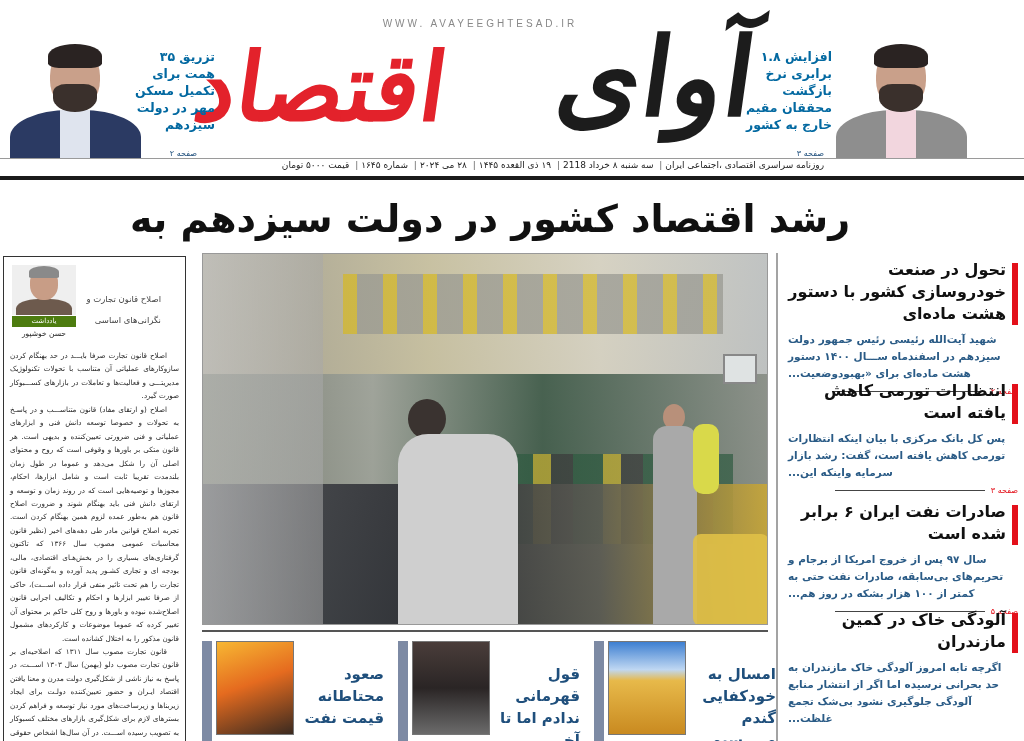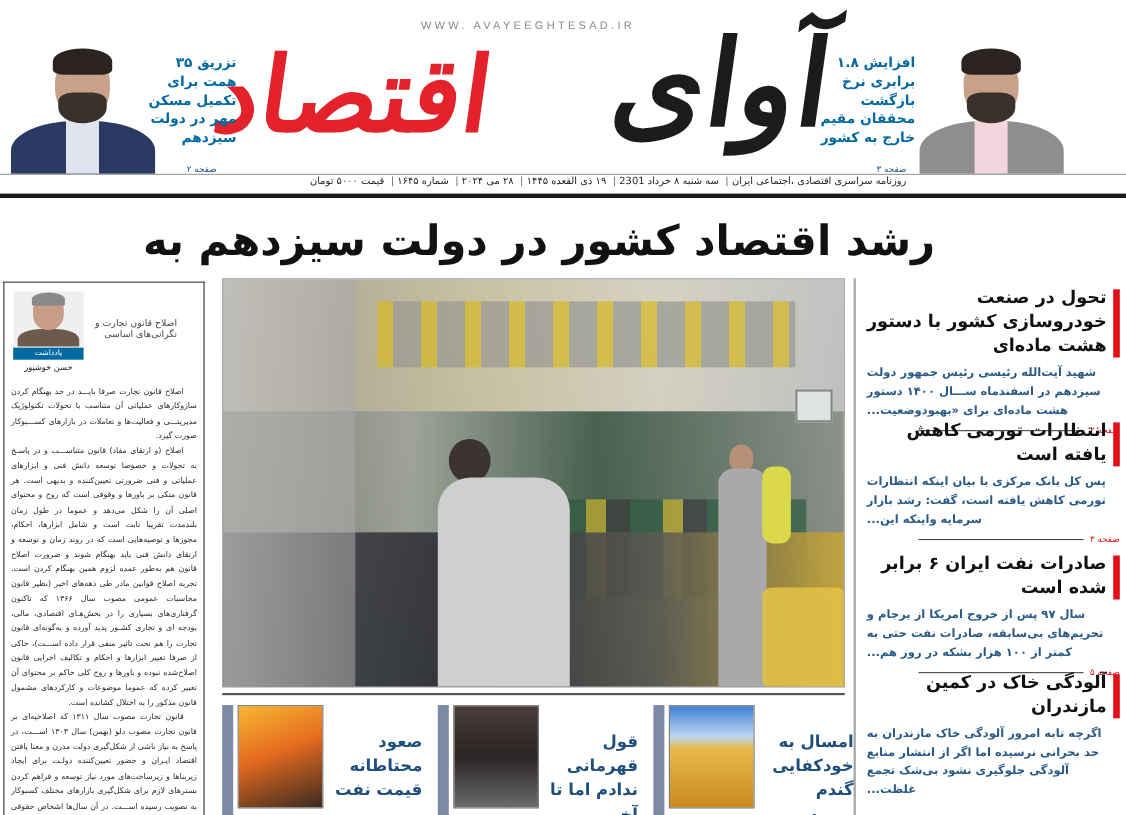--- a/index.html
+++ b/index.html
@@ -46,23 +46,23 @@
   
   .headline { position: absolute; top: 193px; left: 120px; width: 740px; text-align: center;
     font-size: 38px; font-weight: bold; line-height: 52px; color: #111; letter-spacing: -0.5px; }
 
   
   .oped { position: absolute; left: 3px; top: 256px; width: 183px; height: 485px; border: 1px solid #333; border-bottom: none; }
   .oped-photo { position: absolute; left: 8px; top: 8px; width: 64px; height: 50px; overflow: hidden; background: #efefef; }
   .oped-photo .h { position: absolute; left: 18px; top: 3px; width: 28px; height: 32px; border-radius: 45%; background: #c89d86; }
   .oped-photo .hr { position: absolute; left: 17px; top: 1px; width: 30px; height: 12px; border-radius: 50% 50% 10% 10%; background: #8a8a8a; }
   .oped-photo .b { position: absolute; left: 4px; top: 34px; width: 56px; height: 24px; border-radius: 40% 40% 0 0; background: #6d5a4d; }
-  .oped-tag { position: absolute; left: 8px; top: 59px; width: 64px; height: 11px; background: #0369a1; color: #fff; font-size: 7px; text-align: center; line-height: 11px; }
+  .oped-tag { position: absolute; left: 8px; top: 59px; width: 64px; height: 11px; background: #4d7c0f; color: #fff; font-size: 7px; text-align: center; line-height: 11px; }
   .oped-author { position: absolute; left: 8px; top: 72px; width: 64px; font-size: 7.5px; text-align: center; color: #222; }
-  .oped-title { position: absolute; right: 24px; top: 32px; width: 80px; font-size: 8.5px; line-height: 10px; color: #444; text-align: right; }
+  .oped-title { position: absolute; right: 24px; top: 32px; width: 80px; font-size: 8.5px; line-height: 21px; color: #444; text-align: right; }
   .oped-body { position: absolute; left: 6px; right: 6px; top: 92px; font-size: 7.2px; line-height: 13.45px; color: #2a2a2a; text-align: justify; }
   .oped-body p { text-indent: 12px; }
 
   
   .hero-photo { position: absolute; left: 202px; top: 253px; width: 566px; height: 372px; overflow: hidden; border: 1px solid #999;
     background: linear-gradient(180deg, #c8c3b6 0%, #a9a498 40%, #5c6157 100%); }
   .hero-photo .band { position: absolute; }
   .hero-rule { position: absolute; left: 202px; top: 630px; width: 566px; height: 2px; background: #555; }
 
   
@@ -121,21 +121,21 @@
       </div>
     </div>
     <div class="teaser-text">افزایش ۱.۸ برابری نرخ بازگشت محققان مقیم خارج به کشور</div>
     <div class="teaser-page">صفحه ۳</div>
   </div>
 </div>
 
 <div class="rule-thin" style="top:158px"></div>
 <div class="info-line">
   <span>روزنامه سراسری اقتصادی ،اجتماعی ایران</span><span class="sep">|</span>
-  <span>سه شنبه ۸ خرداد 2301</span><span class="sep">|</span>
+  <span>سه شنبه ۸ خرداد 2118</span><span class="sep">|</span>
   <span>۱۹ ذی القعده ۱۴۴۵</span><span class="sep">|</span>
   <span>۲۸ می ۲۰۲۴</span><span class="sep">|</span>
   <span>شماره ۱۶۴۵</span><span class="sep">|</span>
   <span>قیمت ۵۰۰۰ تومان</span>
 </div>
 <div class="rule-thick" style="top:176px"></div>
 
 <h1 class="headline">رشد اقتصاد کشور در دولت سیزدهم به ۵.۷ درصد رسید</h1>
 
 <div class="oped">

